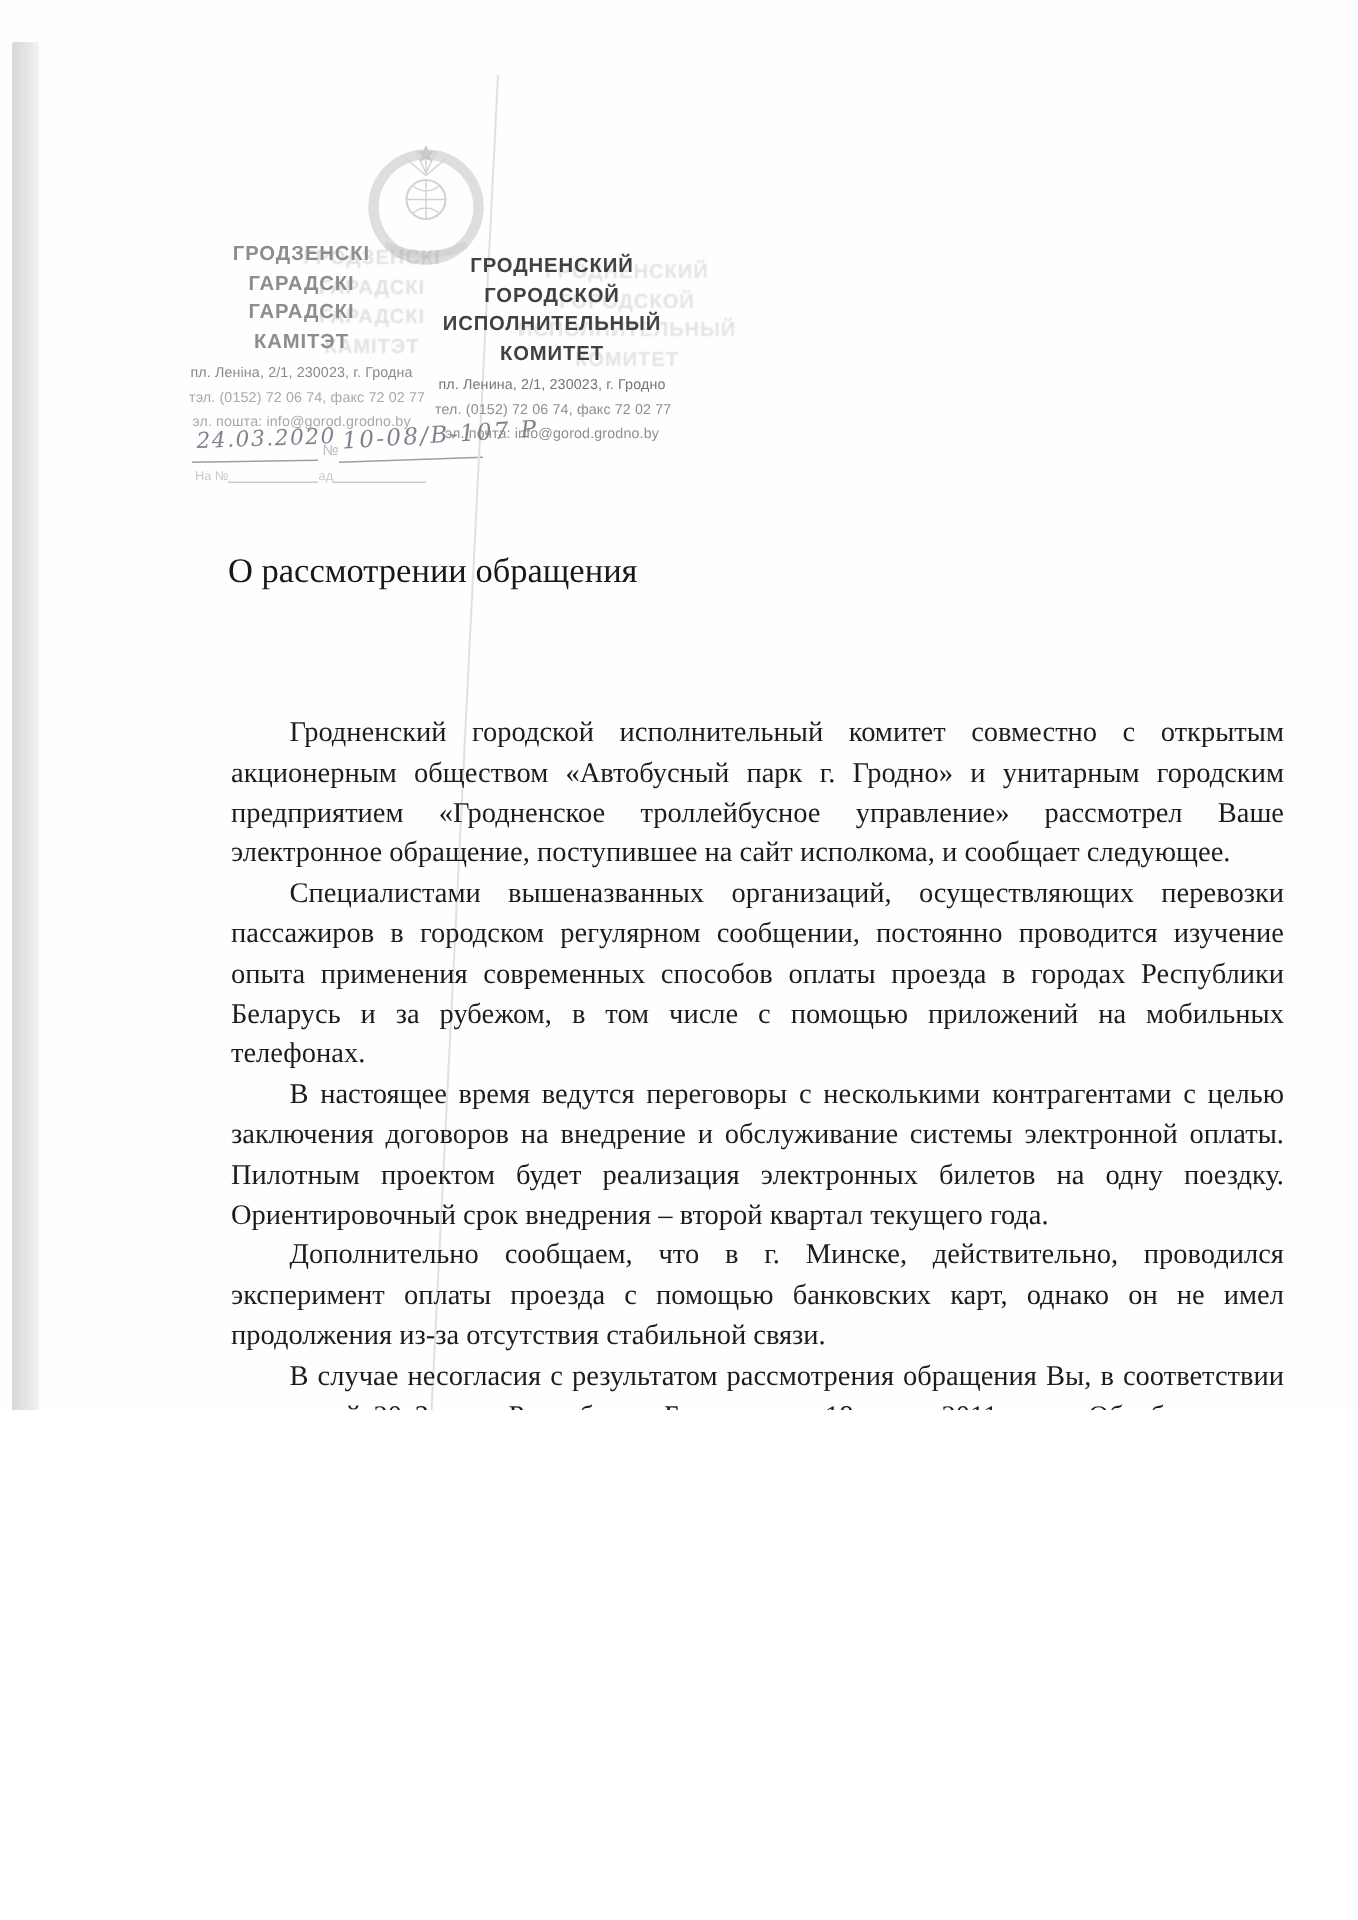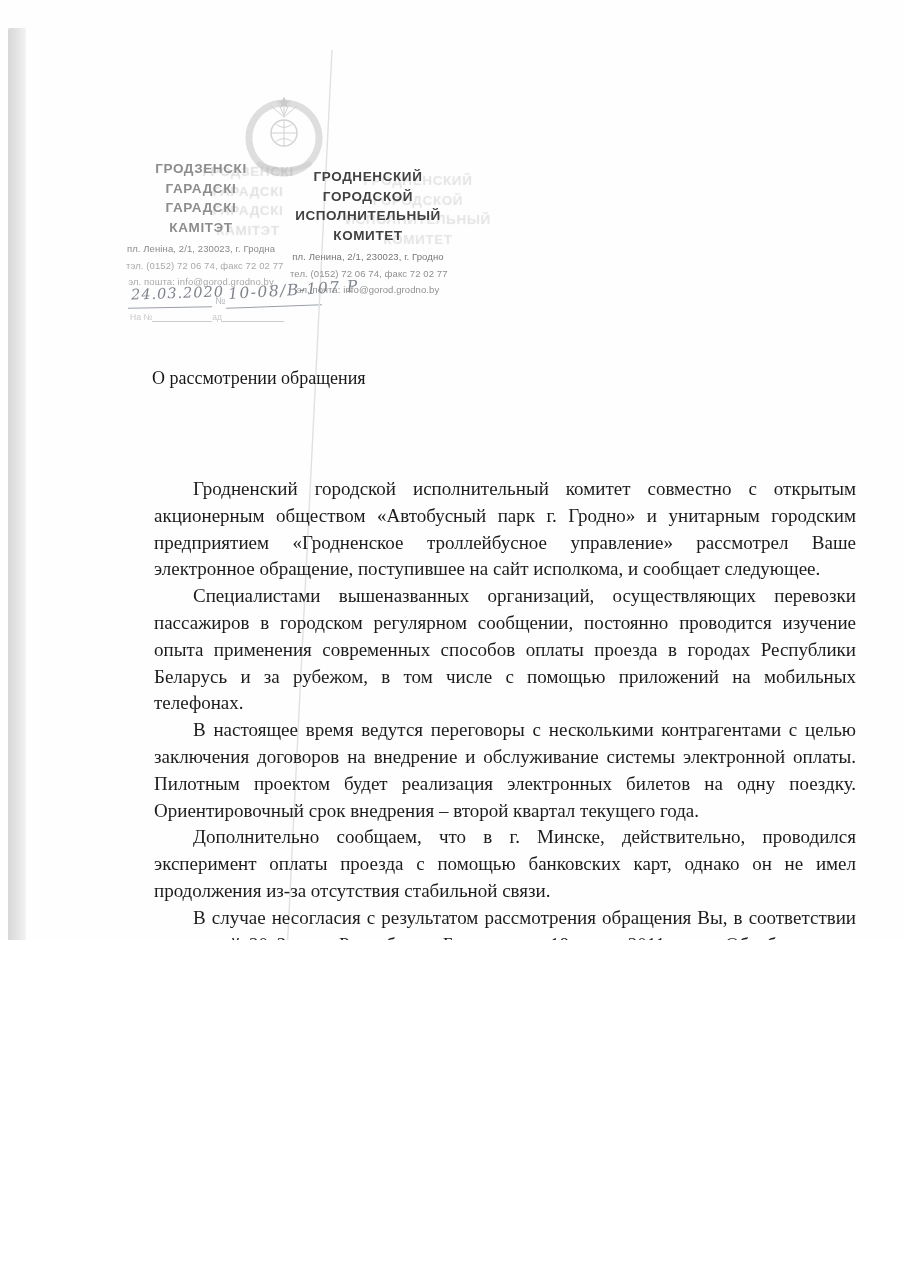--- a/index.html
+++ b/index.html
@@ -39,21 +39,21 @@
   .reg-no-sign{position:absolute;left:215px;top:295px;font-size:10px;color:#b9bcc0;font-family:"Liberation Sans",sans-serif;}
   .reg-number{position:absolute;left:228px;top:281px;font-size:15.5px;letter-spacing:1.5px;transform:rotate(-3.5deg);}
   .reg-number-line{position:absolute;left:226px;top:306px;width:96px;border-bottom:1px solid #9aa0a6;transform:rotate(-2deg);}
   
   .ref-row{position:absolute;left:130px;top:312px;font-family:"Liberation Sans",sans-serif;
            font-size:8.5px;color:#c6c9cc;z-index:2;display:flex;align-items:flex-end;gap:0;}
   .ref-line{display:inline-block;border-bottom:1px solid #cccccc;height:9px;}
   .ref-line.a{width:60px;}
   .ref-line.b{width:62px;}
   
-  .subject{position:absolute;left:152px;top:368px;margin:0;font-size:18px;font-weight:normal;color:#181818;z-index:2;}
+  .subject{position:absolute;left:152px;top:368px;margin:0;font-size:23px;font-weight:normal;color:#181818;z-index:2;}
   
   .body-text{position:absolute;left:154px;top:476px;width:702px;z-index:2;
              font-size:19px;line-height:26.8px;text-align:justify;color:#1c1c1c;}
   .body-text p{margin:0;text-indent:39px;}
   
   .sig-position{position:absolute;left:154px;top:1122px;font-size:14px;z-index:2;}
   .sig-name{position:absolute;left:672px;top:1122px;font-size:20px;z-index:2;}
   .sig-scribble{position:absolute;left:448px;top:1040px;z-index:2;}
   .executor{position:absolute;left:154px;top:1158px;font-size:18px;color:#242424;z-index:2;}
 </style>

